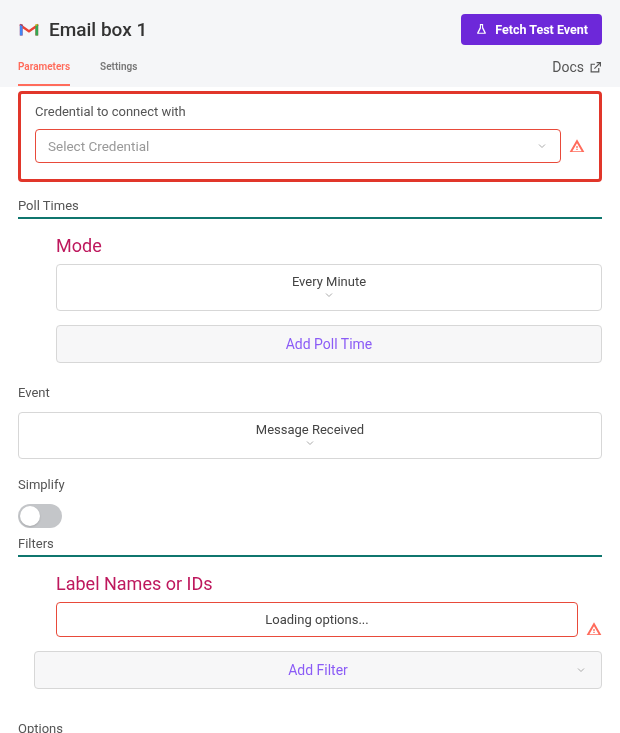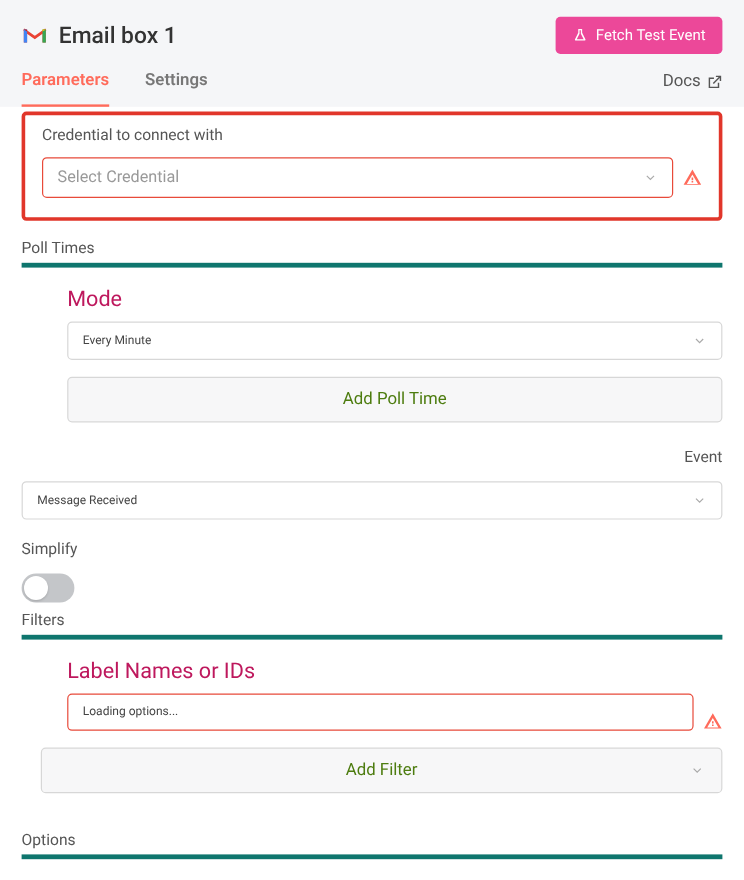--- a/index.html
+++ b/index.html
@@ -1,43 +1,43 @@
 <!DOCTYPE html>
 <html><head>
   <meta charset="utf-8">
   <style>
     * { box-sizing: border-box; margin: 0; padding: 0; font-family: -apple-system, BlinkMacSystemFont, "Segoe UI", Roboto, Helvetica, Arial, sans-serif; }
     body { width: 620px; background: #fff; color: #333; }
     .header { background: #f5f6f8; padding: 14px 18px 0 18px; }
     .header-top { display: flex; align-items: center; justify-content: space-between; margin-bottom: 14px; }
     .title-wrap { display: flex; align-items: center; gap: 9px; }
     .title { font-size: 19px; font-weight: 500; color: #333; }
-    .fetch-btn { background: #ec4899; color: #fff; font-size: 12.5px; font-weight: 400; border: none; border-radius: 4px; padding: 8px 14px; display: flex; align-items: center; gap: 7px; cursor: pointer; }
+    .fetch-btn { background: #6d28d9; color: #fff; font-size: 12.5px; font-weight: 700; border: none; border-radius: 4px; padding: 8px 14px; display: flex; align-items: center; gap: 7px; cursor: pointer; }
     .fetch-btn svg { width: 13px; height: 13px; }
     .tabs-row { display: flex; align-items: center; justify-content: space-between; }
     .tabs { display: flex; gap: 30px; }
-    .tab { font-size: 14px; font-weight: 600; color: #777; padding: 0 0 12px 0; cursor: pointer; border-bottom: 2px solid transparent; }
+    .tab { font-size: 10px; font-weight: 600; color: #777; padding: 0 0 12px 0; cursor: pointer; border-bottom: 2px solid transparent; }
     .tab.active { color: #ff6b5b; border-bottom: 2px solid #ff6b5b; }
     .docs { font-size: 14px; color: #555; display: flex; align-items: center; gap: 5px; padding-bottom: 12px; cursor: pointer; }
     .docs svg { width: 13px; height: 13px; }
     .content { padding: 0 18px 18px 18px; }
     .credential-box { border: 3px solid #e1362a; border-radius: 4px; padding: 10px 14px 16px 14px; margin-top: 4px; position: relative; }
     .cred-label { font-size: 13px; color: #555; margin-bottom: 10px; }
     .cred-row { display: flex; align-items: center; gap: 8px; }
     .cred-select { flex: 1; border: 1px solid #e84a3a; border-radius: 4px; padding: 8px 12px; font-size: 13.5px; color: #999; display: flex; justify-content: space-between; align-items: center; cursor: pointer; background: #fff; }
     .warn-icon { color: #ff6b5b; }
-    .section-label { font-size: 13px; color: #555; margin-top: 16px; margin-bottom: 4px; border-bottom: 4px solid #0f766e; padding-bottom: 4px; }
+    .section-label { font-size: 13px; color: #555; margin-top: 16px; margin-bottom: 4px; border-bottom: 2px solid #0f766e; padding-bottom: 4px; }
     .section-label.noborder { border-bottom: none; padding-bottom: 8px; }
     .indent { padding-left: 38px; }
     .sub-label { font-size: 18px; color: #be185d; margin-top: 16px; margin-bottom: 8px; }
-    .select-box { border: 1px solid #d7d7d7; border-radius: 4px; padding: 9px 12px; font-size: 10px; color: #444; display: flex; justify-content: space-between; align-items: center; cursor: pointer; background: #fff; }
+    .select-box { border: 1px solid #d7d7d7; border-radius: 4px; padding: 9px 12px; font-size: 13px; color: #444; display: flex; justify-content: space-between; align-items: center; cursor: pointer; background: #fff; flex-direction: column; }
     .select-box.full { width: 100%; }
     .select-box.error { border-color: #e84a3a; }
     .chev { color: #aaa; }
-    .add-btn { margin-top: 14px; border: 1px solid #d7d7d7; border-radius: 4px; background: #f7f7f8; color: #4d7c0f; font-size: 14px; padding: 10px 8px; width: 100%; display: flex; justify-content: center; align-items: center; cursor: pointer; position: relative; }
+    .add-btn { margin-top: 14px; border: 1px solid #d7d7d7; border-radius: 4px; background: #f7f7f8; color: #8b5cf6; font-size: 14px; padding: 10px 8px; width: 100%; display: flex; justify-content: center; align-items: center; cursor: pointer; position: relative; }
     .add-btn .chev-right { position: absolute; right: 14px; color: #aaa; }
     .toggle { width: 44px; height: 24px; border-radius: 12px; background: #c4c6c9; position: relative; cursor: pointer; margin-top: 2px; }
     .toggle-knob { width: 20px; height: 20px; border-radius: 50%; background: #fff; position: absolute; top: 2px; left: 2px; box-shadow: 0 1px 2px rgba(0,0,0,0.15); }
     .loading-row { display: flex; align-items: flex-end; gap: 8px; }
     .loading-select { flex: 1; }
     .no-props { font-size: 13.5px; color: #888; margin: 16px 0 0 16px; }
     .filters-block .add-btn { margin-left: 16px; width: calc(100% - 16px); }
     .gsvg { width: 22px; height: 22px; }
   </style>
 </head>
@@ -103,21 +103,21 @@
       <span>Every Minute</span>
       <svg class="chev" width="12" height="12" viewBox="0 0 24 24" fill="none" stroke="currentColor" stroke-width="2">
           <path d="M6 9l6 6 6-6"></path>
         </svg>
     </div>
     <button class="add-btn">
       <span>Add Poll Time</span>
     </button>
   </div>
 
-  <div class="section-label noborder" style="margin-top:22px;text-align:right;">Event</div>
+  <div class="section-label noborder" style="margin-top:22px;">Event</div>
   <div class="select-box full">
     <span>Message Received</span>
     <svg class="chev" width="12" height="12" viewBox="0 0 24 24" fill="none" stroke="currentColor" stroke-width="2">
         <path d="M6 9l6 6 6-6"></path>
       </svg>
   </div>
 
   <div class="section-label noborder" style="margin-top:18px;">Simplify</div>
   <div class="toggle">
     <div class="toggle-knob"></div>

